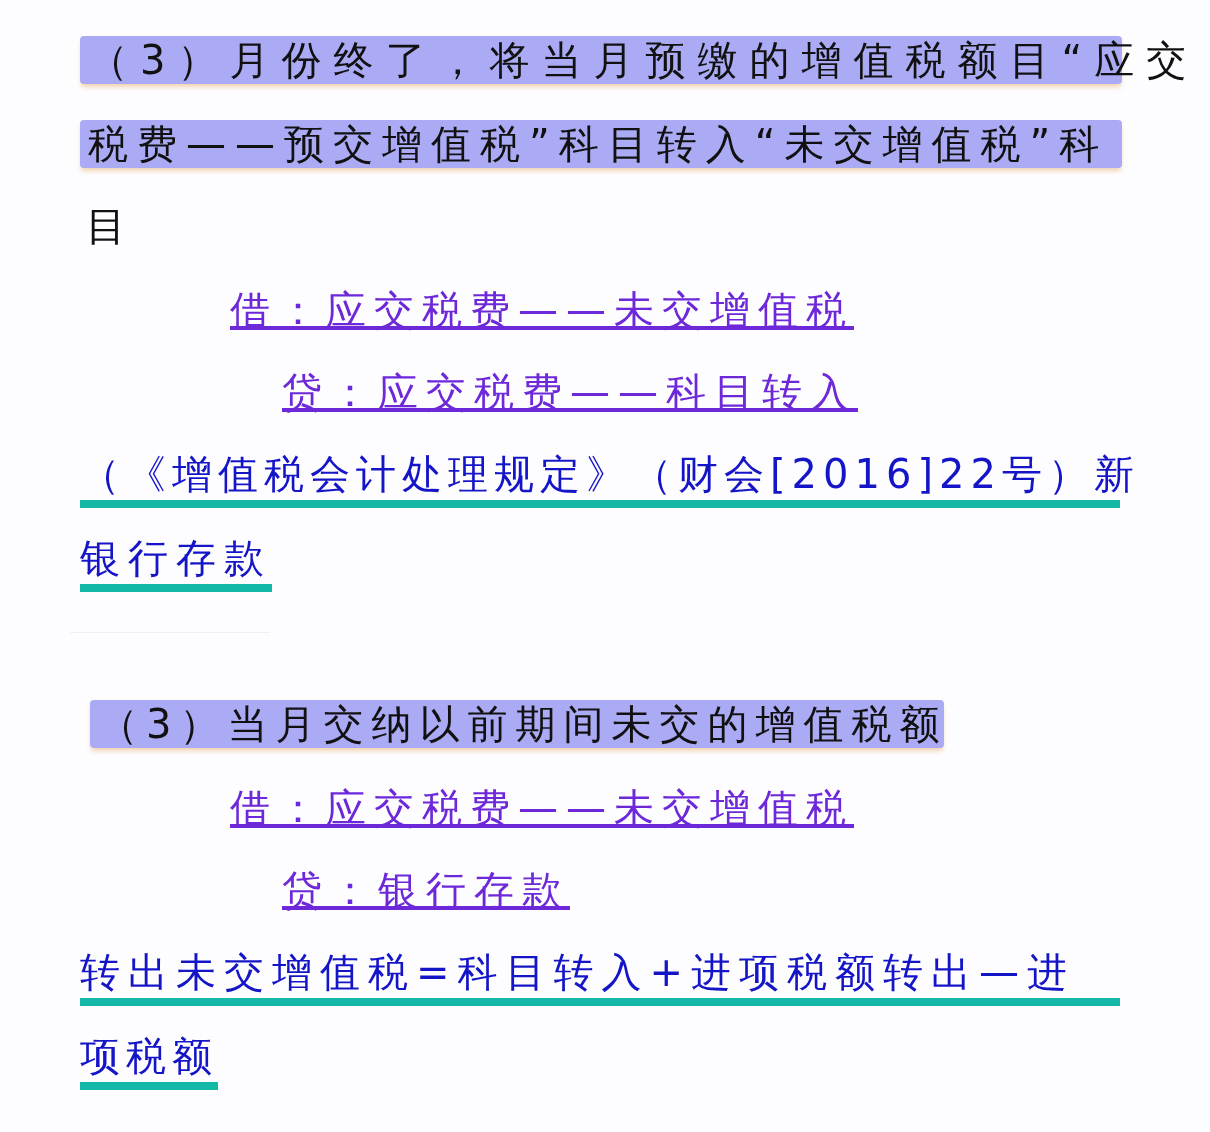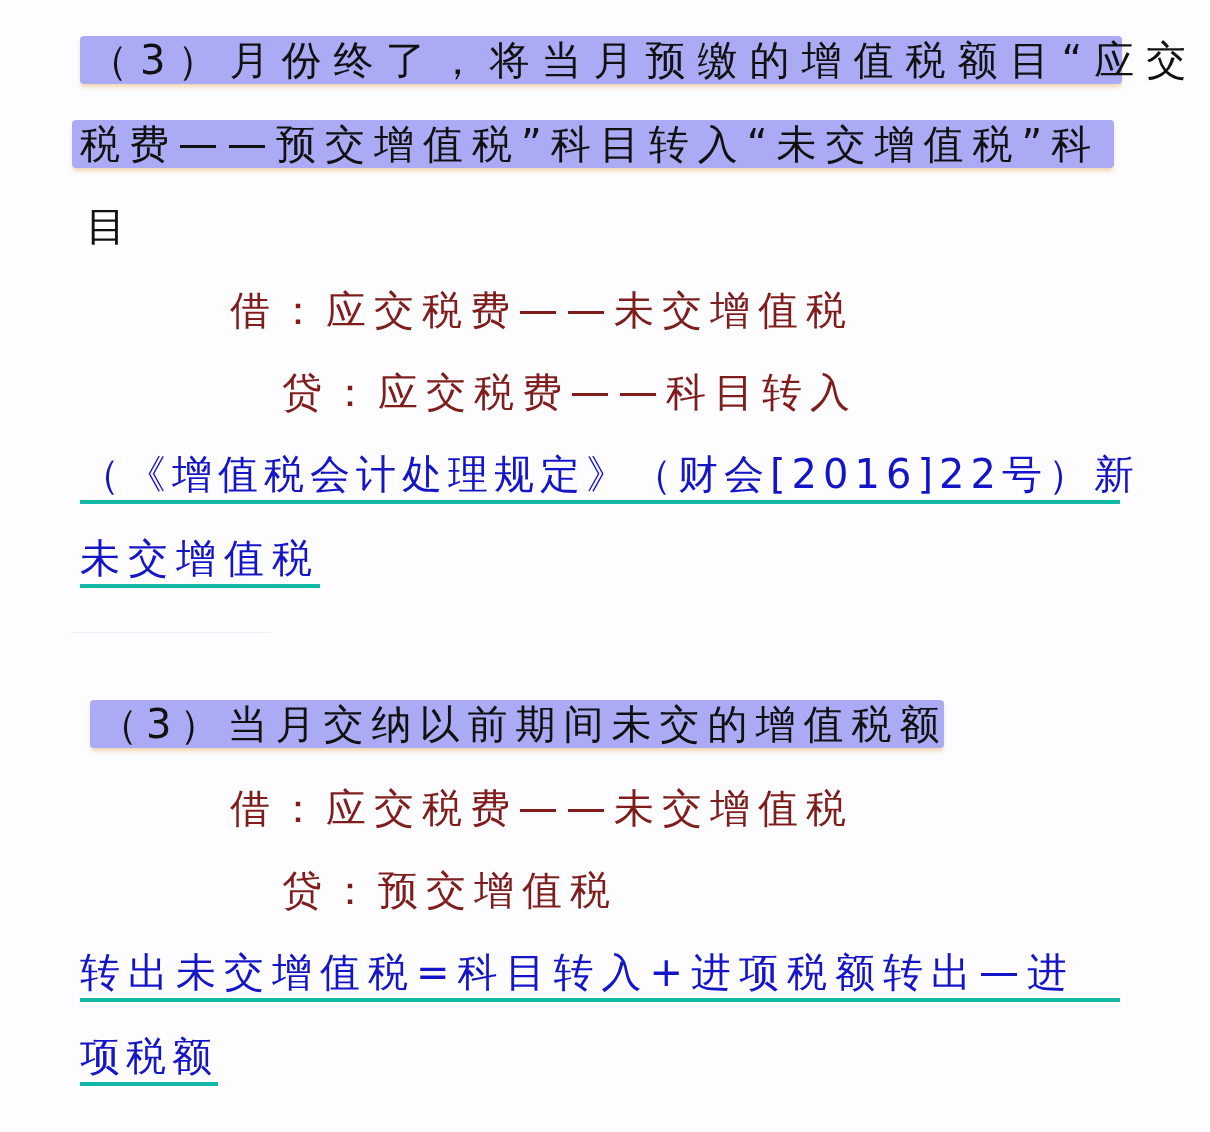--- a/index.html
+++ b/index.html
@@ -28,50 +28,51 @@
       letter-spacing: 12px;
     }
     .hl {
       background: #abaaf4;
       border-radius: 4px;
       box-shadow: 0 4px 4px -1px rgba(230, 180, 120, 0.55);
       padding: 0 6px 0 8px;
     }
     .note {
       color: #1515c8;
-      border-bottom: 4px solid #14b8a6;
+      border-bottom: 8px solid #14b8a6;
       padding-bottom: 2px;
     }
     .entry {
-      color: #7f1d1d;
+      color: #6d28d9;
+      text-decoration: underline;
     }
     .faint-rule {
       position: absolute;
       height: 1px;
       background: #f0eff4;
     }
   </style>
 </head>
 <body>
 
 <div class="page">
 
   <div class="line hl" style="left:80px; top:36px; width:1028px;">（3）月份终了，将当月预缴的增值税额目“应交</div>
-  <div class="line hl" style="left:72px; top:120px; width:1028px; letter-spacing:9px;">税费——预交增值税”科目转入“未交增值税”科</div>
+  <div class="line hl" style="left:80px; top:120px; width:1028px; letter-spacing:9px;">税费——预交增值税”科目转入“未交增值税”科</div>
   <div class="line" style="left:86px; top:202px;">目</div>
 
   <div class="line entry" style="left:230px; top:286px; letter-spacing:8px;">借：应交税费——未交增值税</div>
   <div class="line entry" style="left:282px; top:368px; letter-spacing:8px;">贷：应交税费——科目转入</div>
 
   <div class="line note" style="left:80px; top:450px; width:1040px; letter-spacing:6px;">（《增值税会计处理规定》（财会[2016]22号）新</div>
-  <div class="line note" style="left:80px; top:534px; letter-spacing:8px;">未交增值税</div>
+  <div class="line note" style="left:80px; top:534px; letter-spacing:8px;">银行存款</div>
 
   <div class="faint-rule" style="left:70px; top:632px; width:200px;"></div>
 
   <div class="line hl" style="left:90px; top:700px; width:840px; letter-spacing:8px;">（3）当月交纳以前期间未交的增值税额</div>
 
   <div class="line entry" style="left:230px; top:784px; letter-spacing:8px;">借：应交税费——未交增值税</div>
-  <div class="line entry" style="left:282px; top:866px; letter-spacing:8px;">贷：预交增值税</div>
+  <div class="line entry" style="left:282px; top:866px; letter-spacing:8px;">贷：银行存款</div>
 
   <div class="line note" style="left:80px; top:948px; width:1040px; letter-spacing:8px;">转出未交增值税=科目转入+进项税额转出—进</div>
   <div class="line note" style="left:80px; top:1032px; letter-spacing:6px;">项税额</div>
 
 </div>
 
 </body></html>

